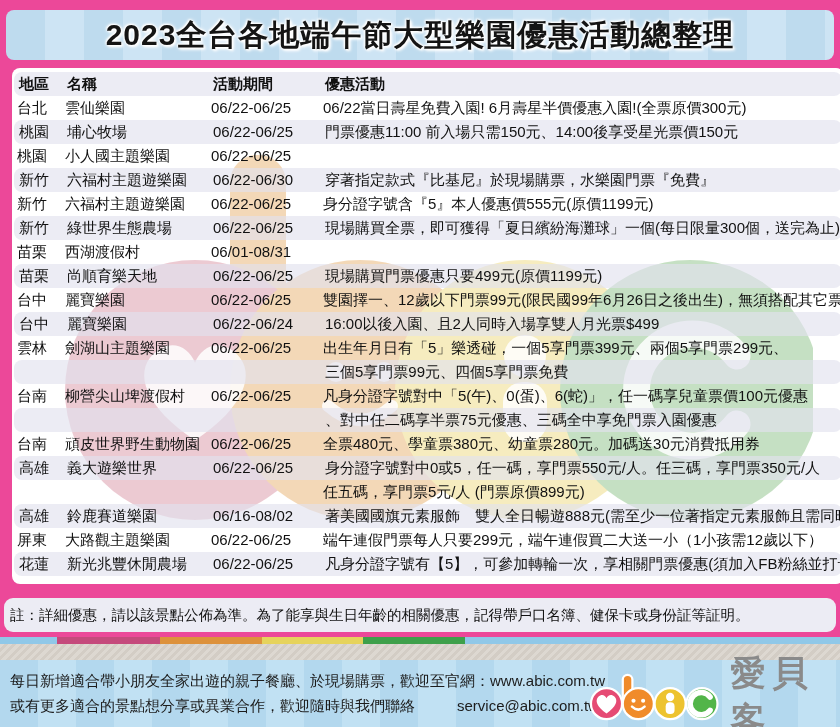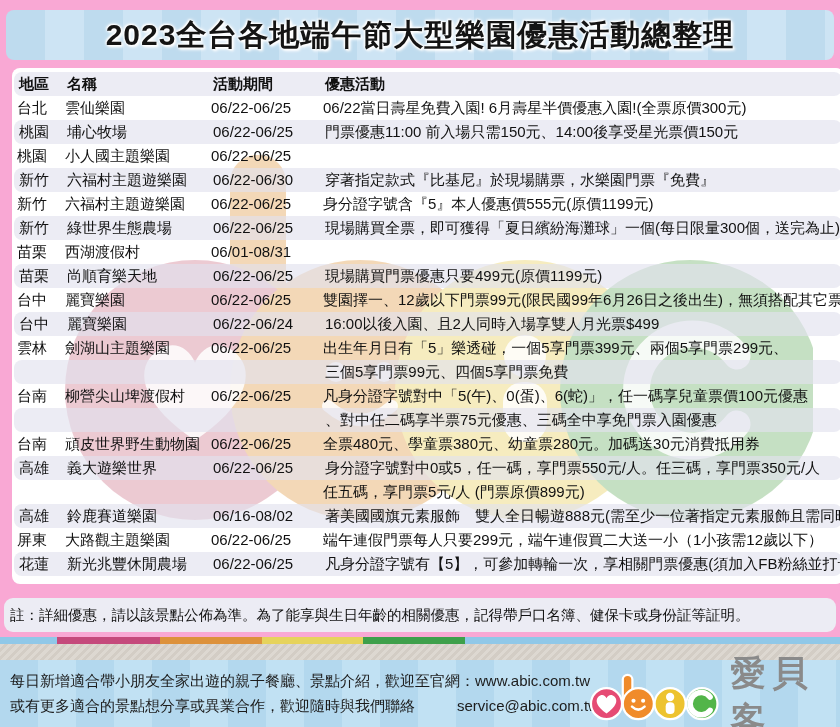--- a/index.html
+++ b/index.html
@@ -1,17 +1,17 @@
 <!DOCTYPE html>
 <html><head>
 <meta charset="utf-8">
 <style>
   html,body{margin:0;padding:0;}
   body{font-family:"Liberation Sans","DejaVu Sans",sans-serif;}
-  #page{position:relative;width:840px;height:727px;background:#f9a8d4;overflow:hidden;color:#111;}
+  #page{position:relative;width:840px;height:727px;background:#ec4899;overflow:hidden;color:#111;}
 
   
   .title-band{position:absolute;left:6px;top:10px;width:828px;height:50px;border-radius:8px;
     background:repeating-linear-gradient(90deg,#bedbee 0 39px,#cde4f4 39px 78px);
     display:flex;align-items:center;justify-content:center;}
   .title-band h1{margin:0;font-size:30px;font-weight:bold;color:#141414;letter-spacing:1px;
     text-shadow:0 0 3px #fff,0 0 5px #fff,1px 1px 2px #fff,-1px -1px 2px #fff,2px 2px 3px rgba(255,255,255,.95);}
 
   
   .table-card{position:absolute;left:12px;top:68px;width:832px;height:516px;background:#ffffff;
@@ -214,21 +214,21 @@
       <div class="seg" style="background: rgb(230, 211, 92); width: 101px;"></div>
       <div class="seg" style="background: rgb(62, 160, 75); width: 102px;"></div>
       <div class="seg" style="background: rgb(144, 200, 232);"></div>
     </div>
 
   <div class="beige-band"></div>
 
   <div class="footer">
     <div class="footer-left">
       <div class="fl-line">
-        <span>每日新增適合帶小朋友全家出遊的親子餐廳、景點介紹，歡迎至官網：</span><span>www.abic.com.tw</span>
+        <span>每日新增適合帶小朋友全家出遊的親子餐廳、於現場購票，歡迎至官網：</span><span>www.abic.com.tw</span>
       </div>
       <div class="fl-line">
         <span>或有更多適合的景點想分享或異業合作，歡迎隨時與我們聯絡</span><span class="email">service@abic.com.tw</span>
       </div>
     </div>
     <div class="footer-right">
       <div class="logo-row">
         <svg class="logo-svg" viewBox="0 0 190 66" aria-hidden="true">
           <rect x="47" y="3" width="13" height="38" rx="6.5" fill="#f08b2a" stroke="#ffffff" stroke-width="3"></rect>
           <circle cx="25" cy="42" r="21" fill="#e64b74" stroke="#ffffff" stroke-width="3"></circle>

